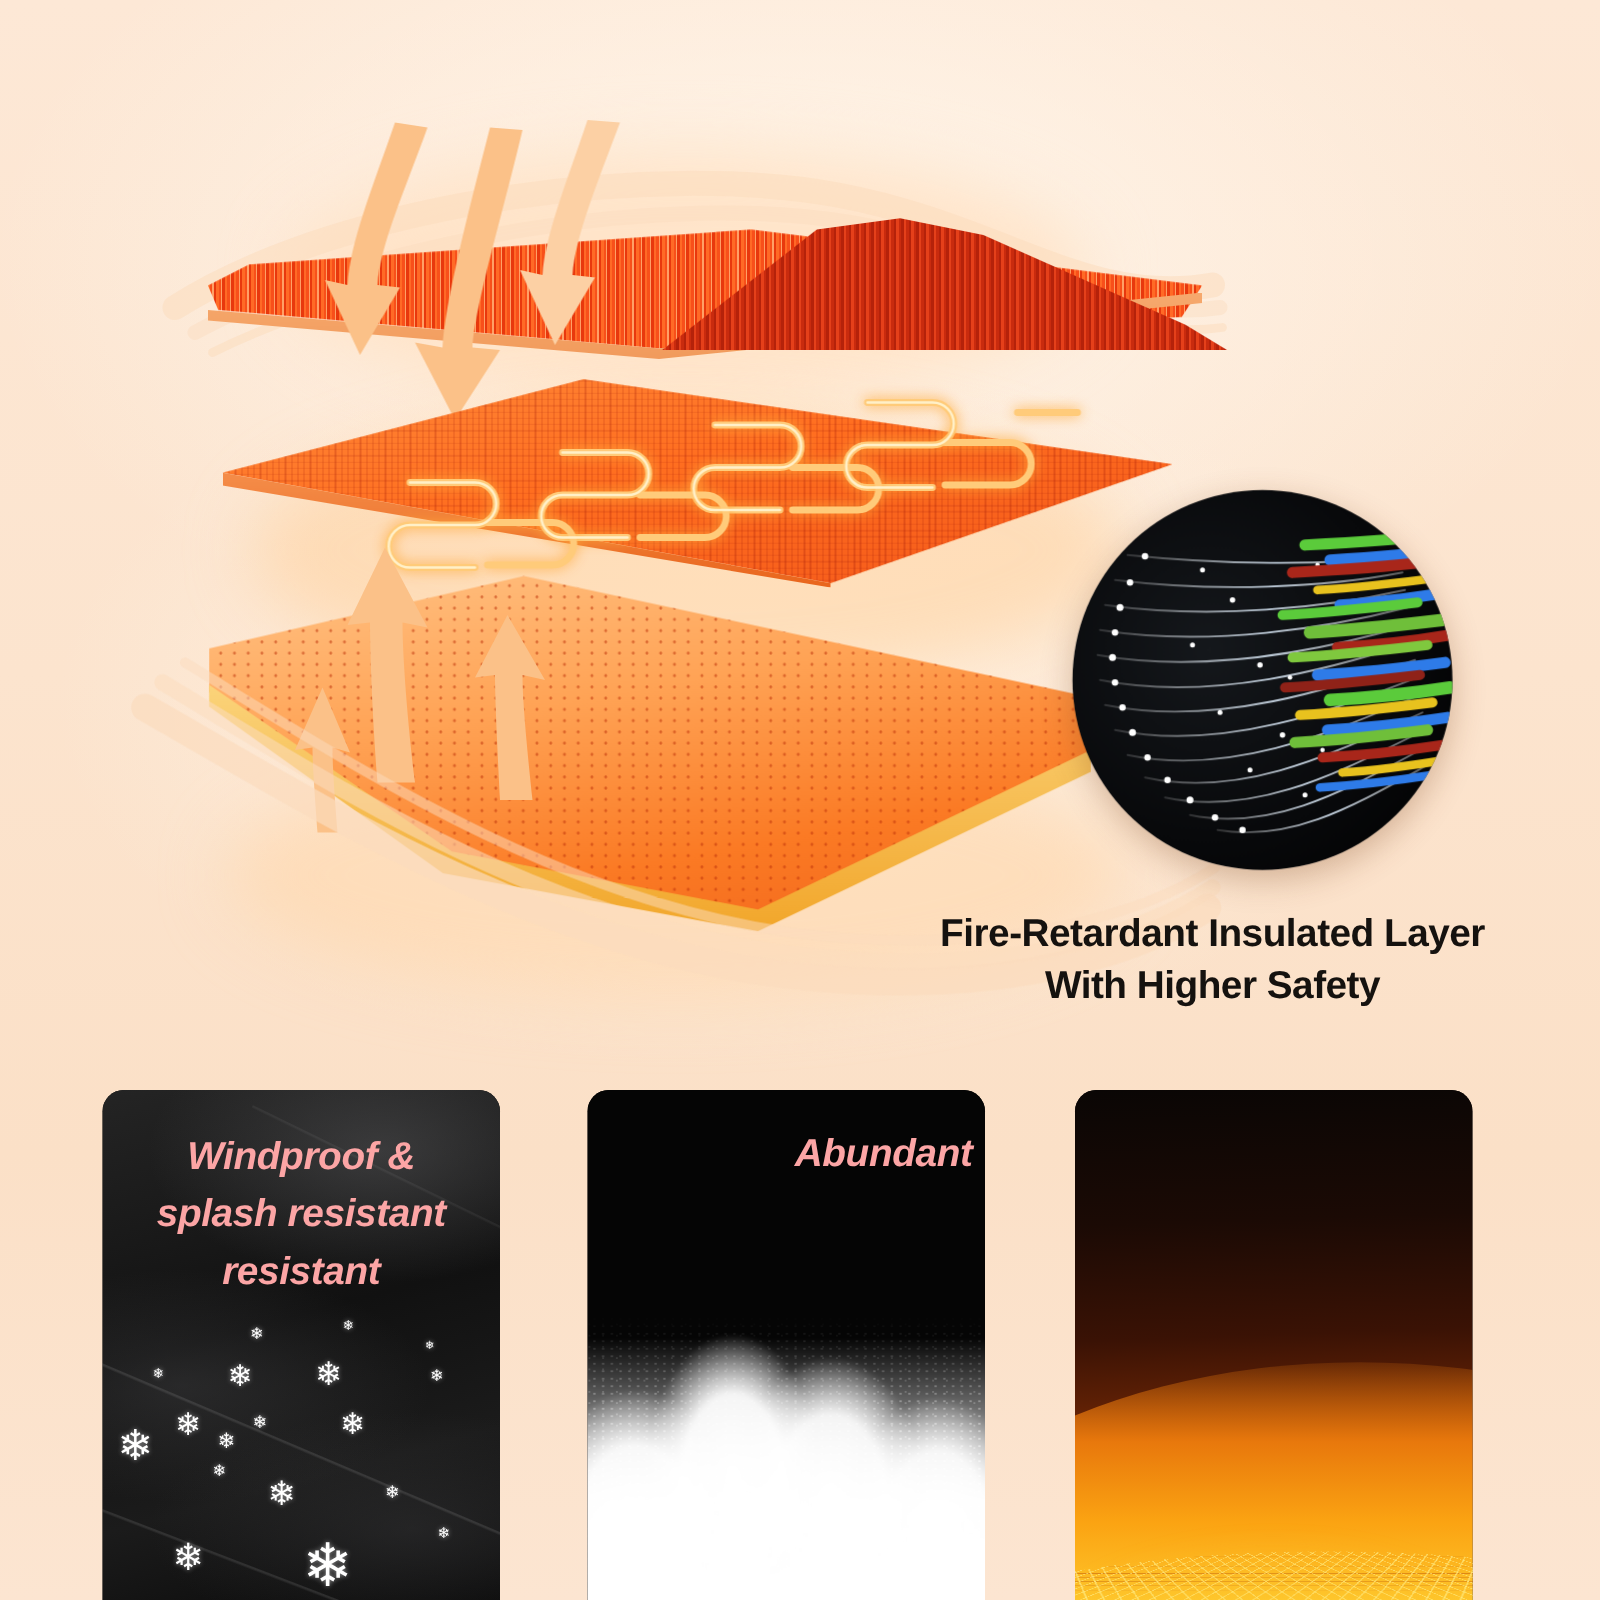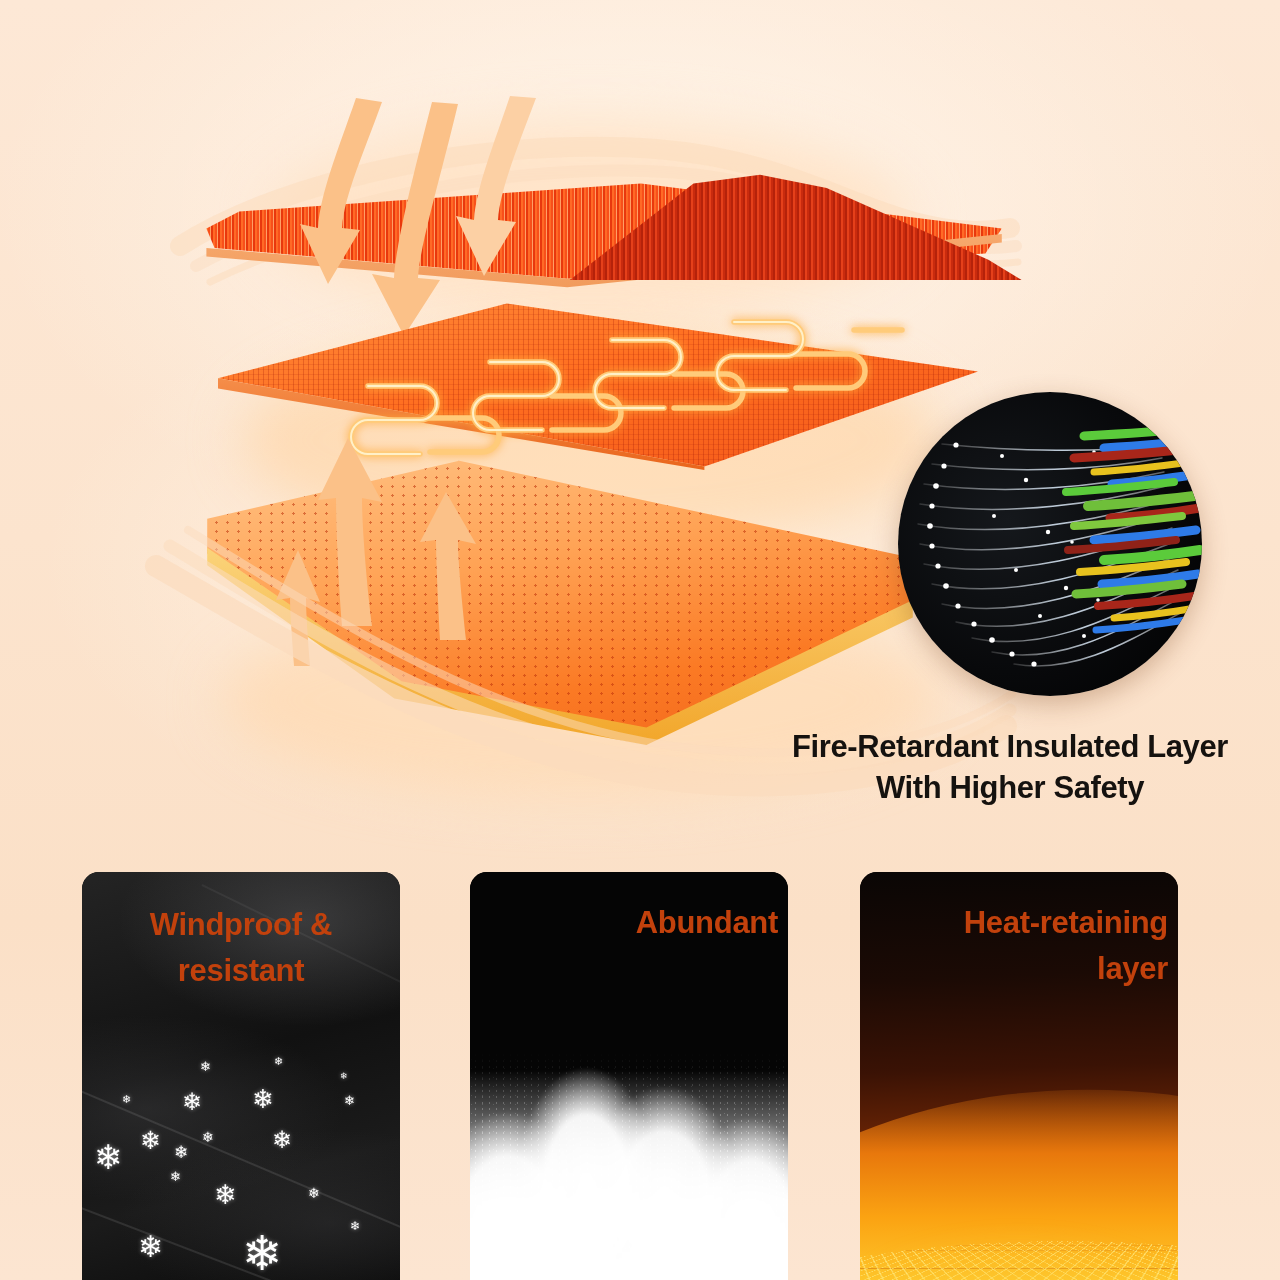--- a/index.html
+++ b/index.html
@@ -12,21 +12,21 @@
   
   #bg-wash{
     position:absolute; inset:0;
     background:
       radial-gradient(ellipse 780px 420px at 46% 44%, rgba(255,243,228,.95) 0%, rgba(255,240,222,0) 70%),
       radial-gradient(ellipse 900px 500px at 50% 16%, rgba(255,248,238,.85) 0%, rgba(255,245,232,0) 72%),
       linear-gradient(180deg,#FDE8D6 0%,#FCE4CE 42%,#FBE0C7 72%,#FCE5D1 100%);
   }
 
   
-  #hero{ position:absolute; left:0; top:0; width:1117px; height:866px;margin-left:40px; }
+  #hero{ position:absolute; left:0; top:0; width:1117px; height:866px; }
 
   .glowhaze{ position:absolute; border-radius:50%; filter:blur(26px); pointer-events:none; }
 
   
   .layer{ position:absolute; transform-style:preserve-3d; }
 
   
   #layer-top{ left:150px; top:150px; width:820px; height:140px; }
   #layer-top .sheet{
     position:absolute; left:0; top:0; width:100%; height:100%;
@@ -137,23 +137,23 @@
     position:absolute; top:0; width:318px; height:408px;
     border-radius:17px 17px 0 0; overflow:hidden;
     background:#0B0B0B;
   }
   #card-1{ left:82px; }
   #card-2{ left:470px; }
   #card-3{ left:860px; width:318px; }
 
   .card-title{
     position:absolute; left:0; right:0; top:30px;
-    text-align:center; color:#c2410c;
+    text-align:center; color:#fca5a5;
     font-weight:bold; font-size:31px; line-height:46px;
-    letter-spacing:-.3px; z-index:6; padding:0 10px;
+    letter-spacing:-.3px; z-index:6; padding:0 10px;font-style:italic;
   }
   #card-2 .card-title, #card-3 .card-title{ top:28px;text-align:right; }
 
   
   .quilt{
     position:absolute; inset:0;
     background:
       radial-gradient(ellipse 300px 170px at 70% 12%, rgba(90,90,92,.50) 0%, rgba(0,0,0,0) 62%),
       radial-gradient(ellipse 320px 150px at 20% 58%, rgba(70,70,72,.42) 0%, rgba(0,0,0,0) 62%),
       radial-gradient(ellipse 340px 150px at 78% 86%, rgba(62,62,64,.40) 0%, rgba(0,0,0,0) 62%),
@@ -410,36 +410,33 @@
     <span class="flake" style="left:92px;top:272px;font-size:17px;">❄</span>
     <span class="flake" style="left:88px;top:298px;font-size:13px;">❄</span>
     <span class="flake" style="left:132px;top:310px;font-size:27px;">❄</span>
     <span class="flake" style="left:226px;top:314px;font-size:14px;">❄</span>
     <span class="flake" style="left:56px;top:360px;font-size:30px;">❄</span>
     <span class="flake" style="left:160px;top:358px;font-size:48px;">❄</span>
     <span class="flake" style="left:268px;top:348px;font-size:12px;">❄</span>
 
     <div class="card-title">
       <div>Windproof &amp;</div>
+      <div>splash resistant</div>
       <div>resistant</div>
     </div>
   </div>
 
   <div class="card" id="card-2">
     <div class="cotton-bg"></div>
     <div class="cotton"></div>
     <div class="cotton-fuzz"></div>
     <div class="card-title">
       <div>Abundant</div>
     </div>
   </div>
 
   <div class="card" id="card-3">
     <div class="heat-bg"></div>
     <div class="honey"></div>
     <div class="honey-grid"></div>
     <div class="honey-glow"></div>
-    <div class="card-title">
-      <div>Heat-retaining</div>
-      <div>layer</div>
-    </div>
   </div>
 </div>
 
 </body></html>

